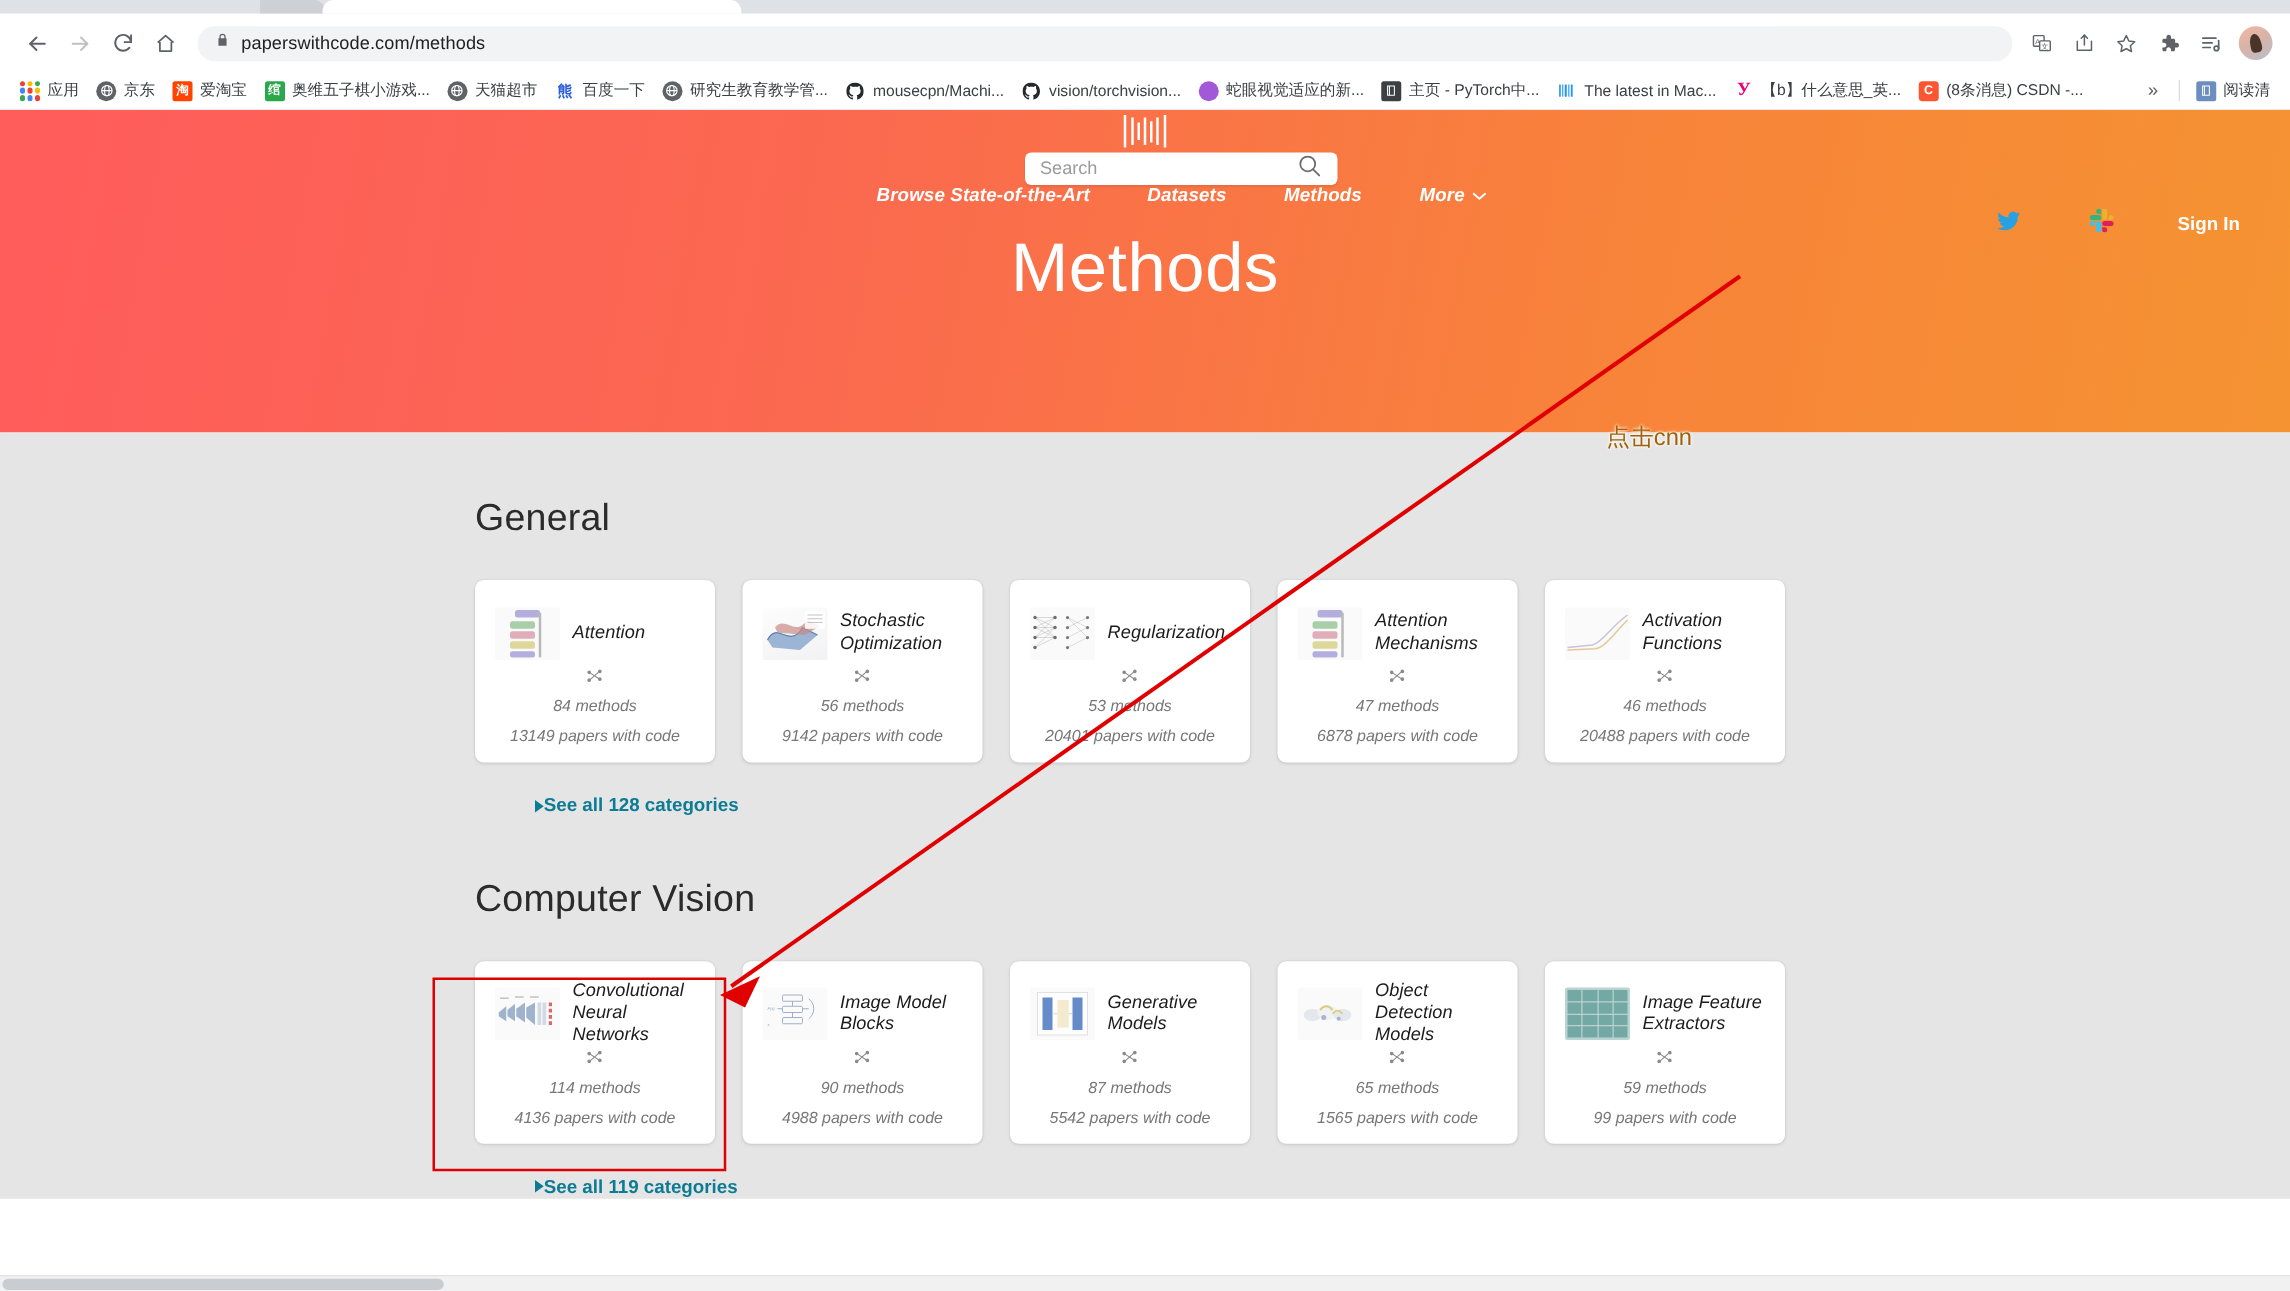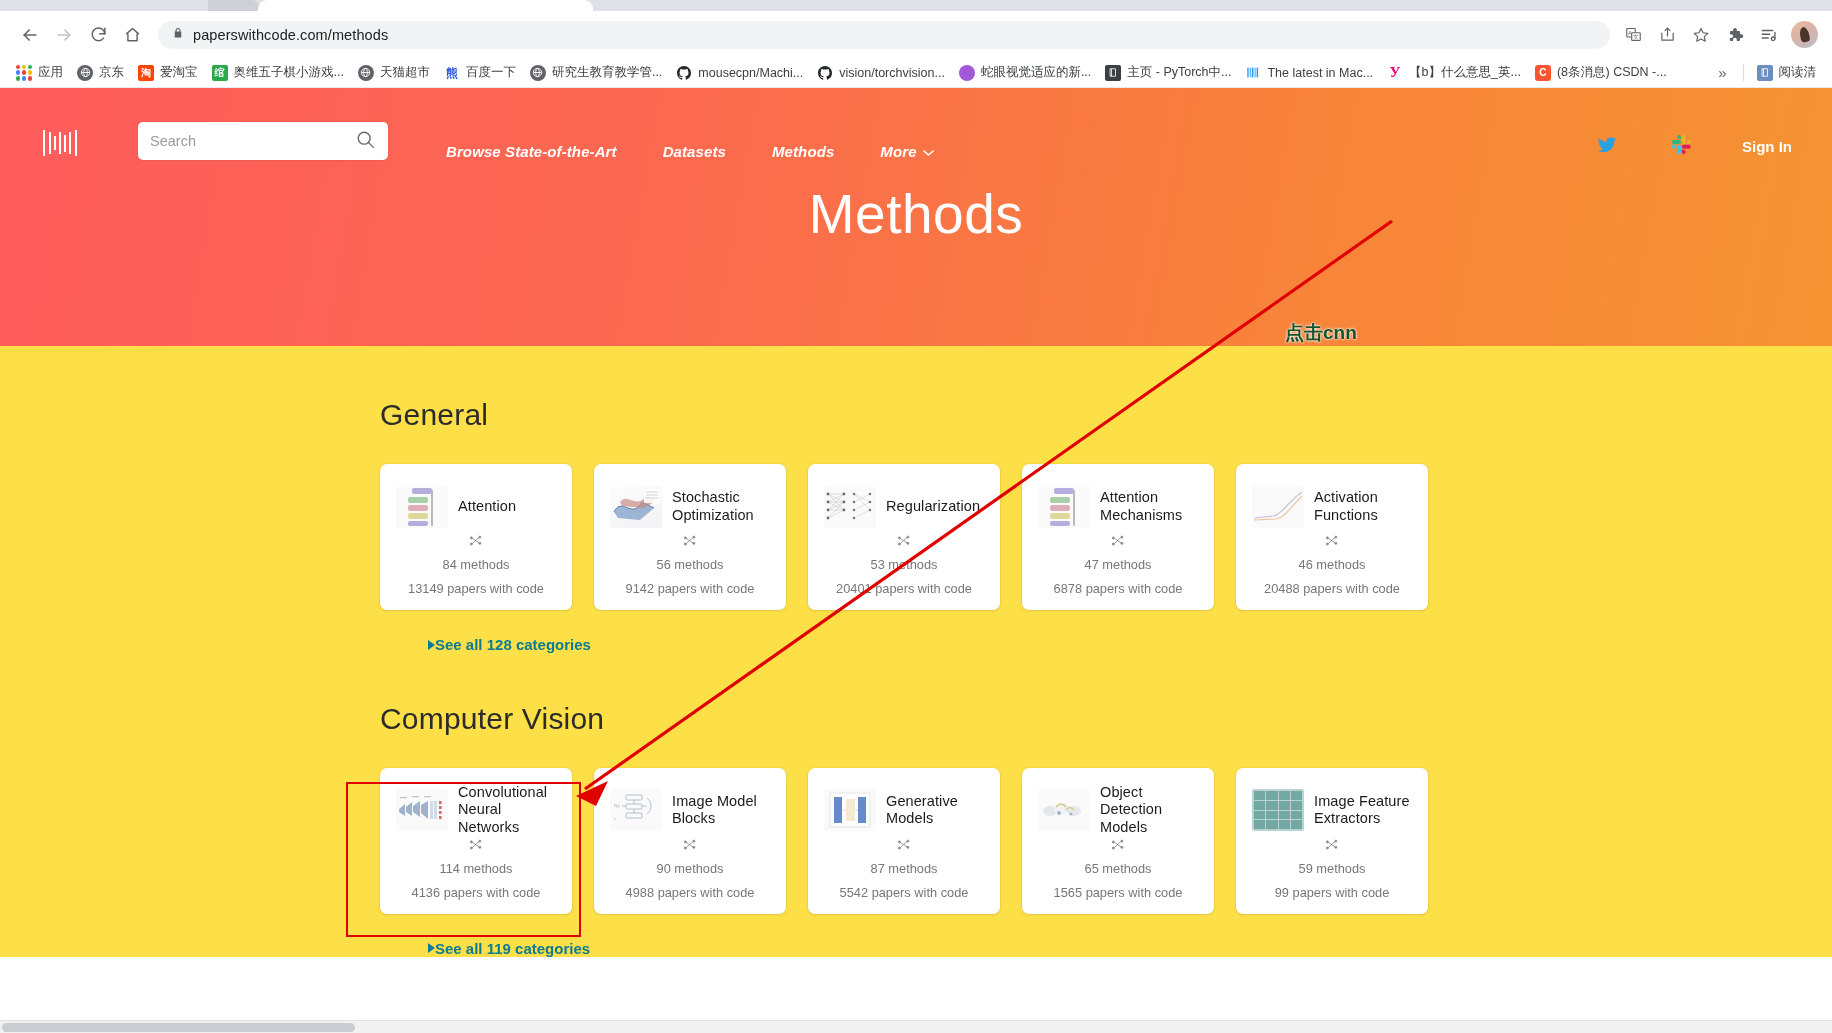--- a/index.html
+++ b/index.html
@@ -85,21 +85,21 @@
   .chev-more { margin-left: auto; padding: 0 10px; color:#5f6368; font-size: 15px; flex:none;}
   .bm-sep { width:1px; height:17px; background:#dadce0; flex:none; margin: 0 6px;}
 
   
   .hero {
     height: 258px;
     background: linear-gradient(100deg, #ff5c5c 0%, #fb6850 35%, #f8833a 70%, #f59332 100%);
     position: relative; color: #fff;
   }
   .navbar {
-    height: 72px; display: flex; align-items: flex-end; padding: 0 40px;
+    height: 72px; display: flex; align-items: center; padding: 0 40px; flex-direction: column;
   }
   .brand {
     width: 40px; height: 34px; display:flex; align-items:center; justify-content:center; flex:none;
   }
   .brand .bars { display:flex; gap:2.5px; align-items:center; height: 22px; }
   .brand .bars i { width:2.6px; background:#fff; display:block; }
   .brand .frame { border-left:2.5px solid #fff; border-right:2.5px solid #fff; padding: 0 3.5px; height:26px; display:flex; align-items:center;}
 
   .searchbox {
     width: 250px; height: 38px; background: #fff; border-radius: 5px;
@@ -120,27 +120,27 @@
   .hero-title {
     text-align: center; font-size: 55px; font-weight: 300; letter-spacing: .5px;
     margin-top: 22px;
   }
   .hero-sub {
     text-align: center; font-size: 16.5px; margin-top: 24px; color: #ffe9e0;
   }
   .hero-sub b { color:#fff; font-weight:bold; }
 
   
-  .content { padding: 0 0 0 0; position: relative; background:#fde047; }
+  .content { padding: 0 0 0 0; position: relative; background:#e5e5e5; }
   .section { padding-left: 380px; }
   .section h2 {
     font-size: 30px; font-weight: 400; color: #2b2b2b; letter-spacing:.2px;
   }
   .cards {
-    display: flex; gap: 22px; margin-top: 32px;
+    display: flex; gap: 22px; margin-top: 32px; font-style: italic;
   }
   .card {
     width: 192px; height: 146px; background: #fff; border-radius: 7px;
     box-shadow: 0 1px 3px rgba(0,0,0,.10), 0 0 0 1px rgba(0,0,0,.025);
     padding: 14px 16px 12px 16px; display: flex; flex-direction: column;
     flex: none; position: relative;
   }
   .card-top { display: flex; align-items: center; gap: 10px; height: 58px; }
   .thumb {
     width: 52px; height: 42px; flex: none; border-radius: 2px;
@@ -166,22 +166,22 @@
   
   .art-attention i{position:absolute;border-radius:2px;}
   .art-sgd{background:linear-gradient(160deg,#fdfdfd,#f2f2f4);}
   .art-grid{display:grid;grid-template-columns:repeat(4,1fr);grid-template-rows:repeat(4,1fr);gap:1px;width:100%;height:100%;}
   .art-grid i{display:block;background:#74a8a4;}
 
   
   .anno { position: absolute; inset: 0; pointer-events: none; }
   .anno svg { position: absolute; left: 0; top: 0; }
   .anno-text {
-    position: absolute; left: 1285px; top: 320px;
-    color: #14532d; font-size: 19px; font-weight: bold;
+    position: absolute; left: 1285px; top: 337px;
+    color: #a16207; font-size: 19px; font-weight: normal;
     text-shadow: 0 0 2px #fff, 0 0 3px #fff;
   }
   .highlight-box {
     position: absolute; left: 346px; top: 782px; width: 235px; height: 155px;
     border: 2.5px solid #e00000; pointer-events: none;
   }
 
   
   .hscroll {
     position: absolute; left: 0; bottom: 0; width: 1832px; height: 13px;

